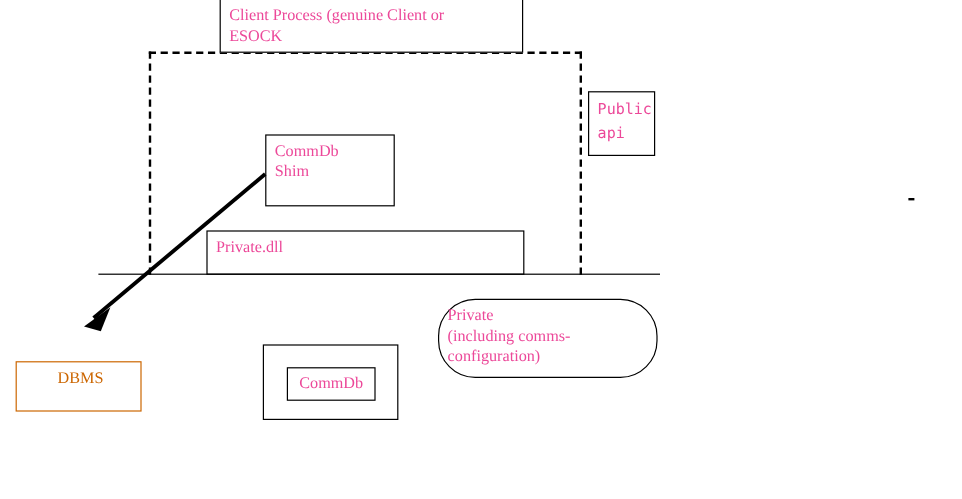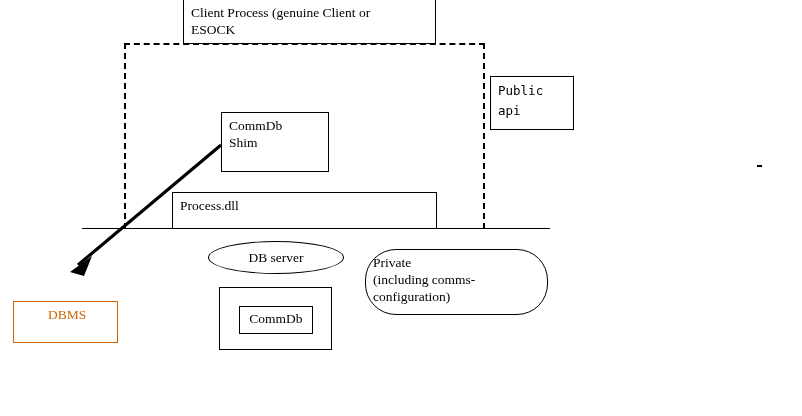--- a/index.html
+++ b/index.html
@@ -13,21 +13,21 @@
     height: 416px;
     background: #ffffff;
     overflow: hidden;
     font-family: "Liberation Serif", serif;
   }
   .box {
     position: absolute;
     box-sizing: border-box;
     border: 1px solid #000000;
     background: transparent;
-    color: #000000;
+    color: #ec4899;
     font-size: 13.5px;
     line-height: 17px;
     padding: 4px 7px;
     white-space: pre-line;
   }
   .box.mono {
     font-family: "DejaVu Sans Mono", monospace;
     font-size: 12.5px;
     line-height: 20px;
   }
@@ -81,31 +81,30 @@
 </head>
 <body>
 
 <div id="canvas">
 
   <div class="dashed-region" style="left:124px; top:43px; width:361px; height:186px; border-bottom:none;"></div>
 
   <div class="box" style="left:183px; top:-1px; width:253px; height:45px; background:#ffffff;">Client Process (genuine Client or
 ESOCK</div>
 
-  <div class="box mono" style="left:490px; top:76px; width:84px; height:54px;">Public
+  <div class="box mono" style="left:490px; top:76px; width:56px; height:54px;">Public
 api</div>
 
   <div class="box" style="left:221px; top:112px; width:108px; height:60px; background:#ffffff;">CommDb
 Shim</div>
 
-  <div class="box" style="left:172px; top:192px; width:265px; height:37px; background:#ffffff;">Process.dll</div>
+  <div class="box" style="left:172px; top:192px; width:265px; height:37px; background:#ffffff;">Private.dll</div>
 
   <div class="hline" style="left:82px; top:228px; width:468px;"></div>
 
-  <div class="ellipse" style="left:208px; top:241px; width:136px; height:33px;">DB server</div>
 
   <div class="box" style="left:219px; top:287px; width:113px; height:63px;"></div>
 
   <div class="box" style="left:239px; top:306px; width:74px; height:28px; padding:3px 6px; text-align:center;">CommDb</div>
 
   <div class="box" style="left:365px; top:249px; width:183px; height:66px;border-radius:31px;">Private
 (including comms-
 configuration)</div>
 
 

